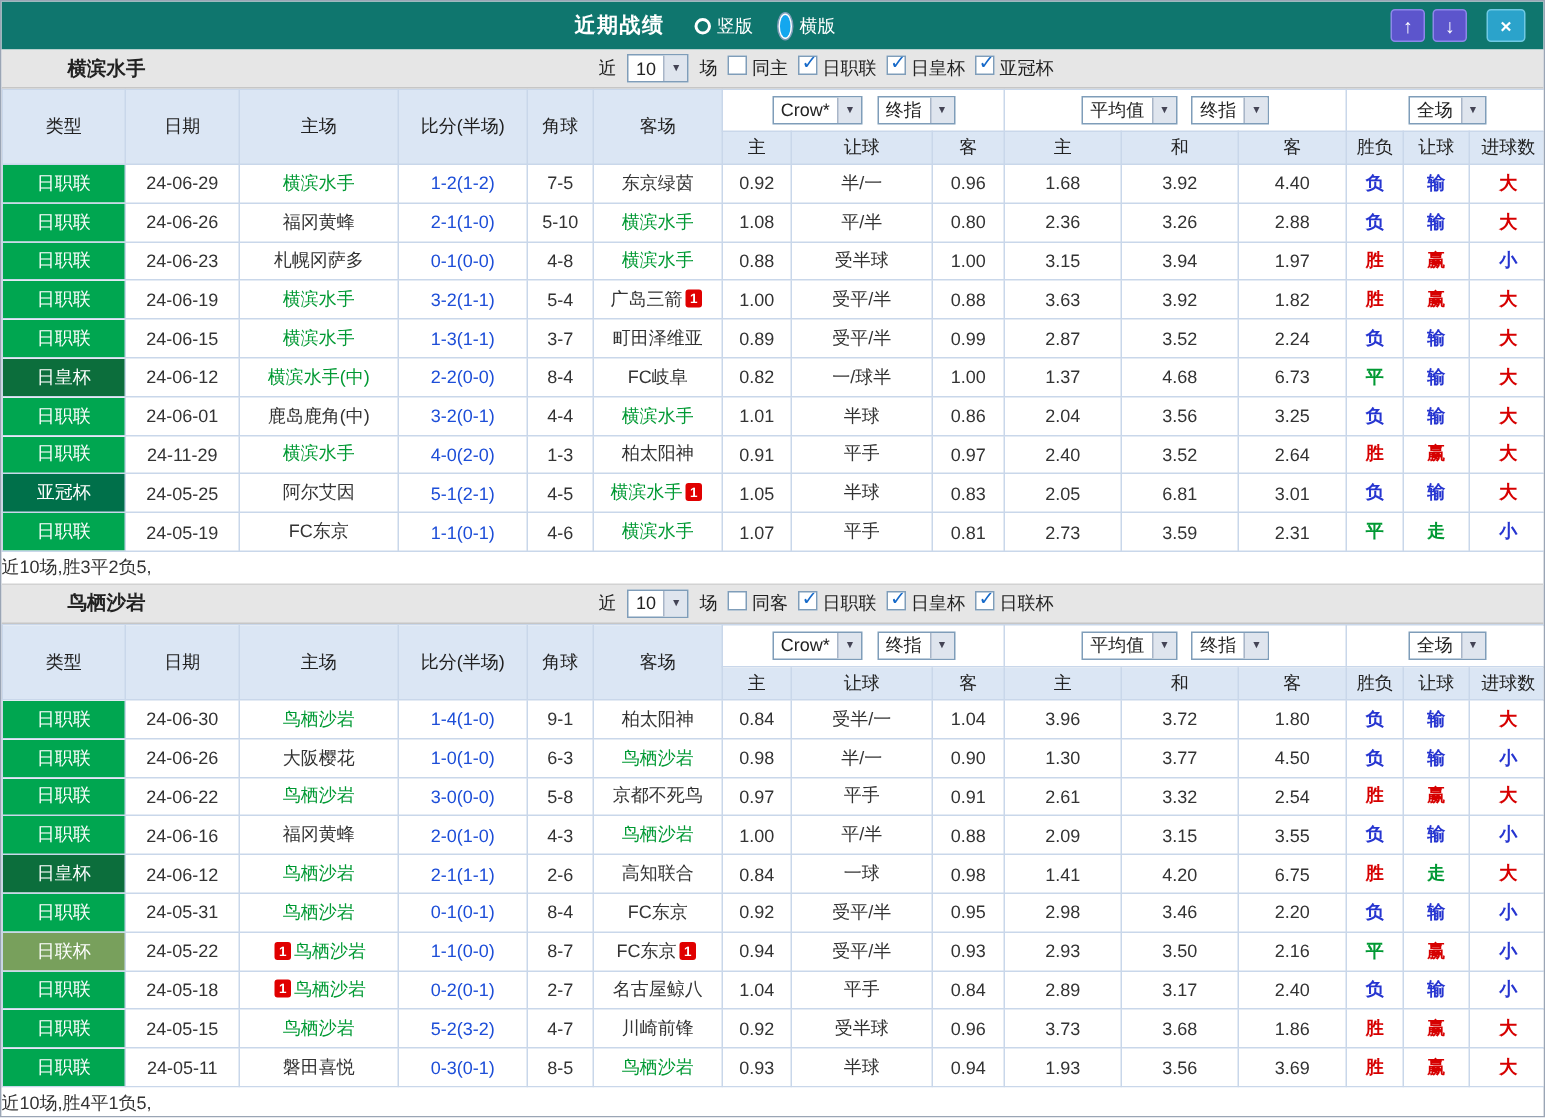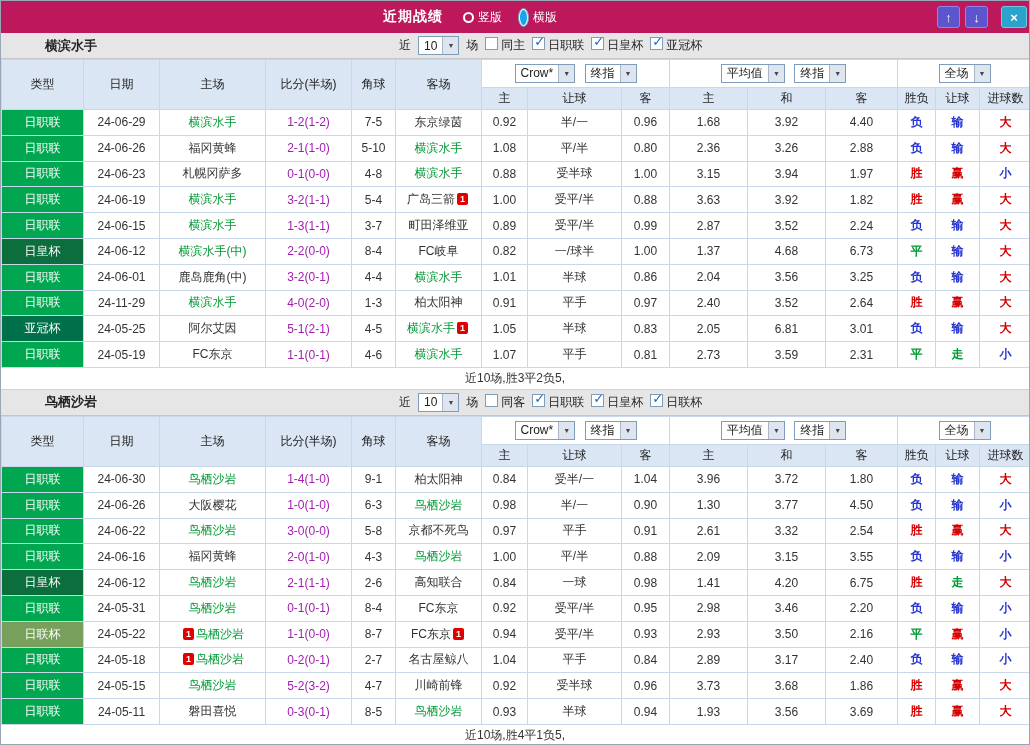--- a/index.html
+++ b/index.html
@@ -1,20 +1,20 @@
 <!DOCTYPE html>
 <html><head>
 <meta charset="utf-8">
 <style>
   *{box-sizing:border-box;margin:0;padding:0}
   body{font-family:"Liberation Sans","DejaVu Sans",sans-serif;background:#fff}
   #app{width:1030px;height:745px;overflow:hidden;border:1px solid #9aa5b5;background:#fff}
 
   
-  .titlebar{height:32px;background:#be185d;display:flex;align-items:center;padding:0 2px;color:#fff}
+  .titlebar{height:32px;background:#0f766e;display:flex;align-items:center;padding:0 12px;color:#fff}
   .titlebar .sp{flex:1}
   .tb-title{font-size:14px;font-weight:bold;letter-spacing:1px}
   .radio-group{display:flex;gap:16px;margin-left:20px;font-size:12px}
   .radio-wrap{display:flex;align-items:center;gap:4px;cursor:pointer}
   .radio{width:11px;height:11px;border:2px solid #fff;border-radius:50%;background:transparent;position:relative;display:inline-block}
   .radio.sel{background:#fff}
   .radio.sel::after{content:"";position:absolute;left:1px;top:1px;right:1px;bottom:1px;background:#14a7ef;border-radius:50%}
   .tb-btns{display:flex;gap:5px;align-items:center}
   .tb-btn{width:23px;height:22px;border-radius:3px;display:flex;align-items:center;justify-content:center;color:#fff;font-size:13px;font-weight:bold;cursor:pointer}
   .tb-btn.up,.tb-btn.down{background:#5c55cc;border:1px solid #8d87ea}
@@ -35,26 +35,26 @@
 
   
   table{border-collapse:collapse;width:1030px;table-layout:fixed}
   th,td{border:1px solid #c9d7ea;text-align:center;font-size:12px;color:#333;overflow:hidden;white-space:nowrap}
   thead th{background:#dbe6f4;font-weight:normal;color:#222}
   tr.filters .fcell{height:28px;background:#fff}
   tr.filters .fcell .sel{margin:0 3px}
   tr.subhead th{height:22px}
   tbody td{height:25.8px;background:#fff}
   td.league{color:#fff;padding:0}
-  td.score{color:#a21caf}
+  td.score{color:#1d4ed8}
   .green-team{color:#009933}
   .card{display:inline-block;min-width:11px;height:12px;line-height:12px;background:#e00000;color:#fff;font-size:9px;font-weight:bold;border-radius:2px;padding:0 1px;margin:0 2px;vertical-align:1px}
 
   
-  .summary{height:22px;display:flex;align-items:center;justify-content:center;font-size:12px;color:#333;border-bottom:1px solid #d2d2d2;background:#fff}
+  .summary{height:22px;display:flex;align-items:center;justify-content:space-between;font-size:12px;color:#333;border-bottom:1px solid #d2d2d2;background:#fff}
   .sum-stats span{color:#d60000;margin-left:8px}
 </style>
 </head>
 <body>
 
 <div id="app">
 
   <div class="titlebar">
     <span class="sp"></span>
     <span class="tb-title">近期战绩</span>

